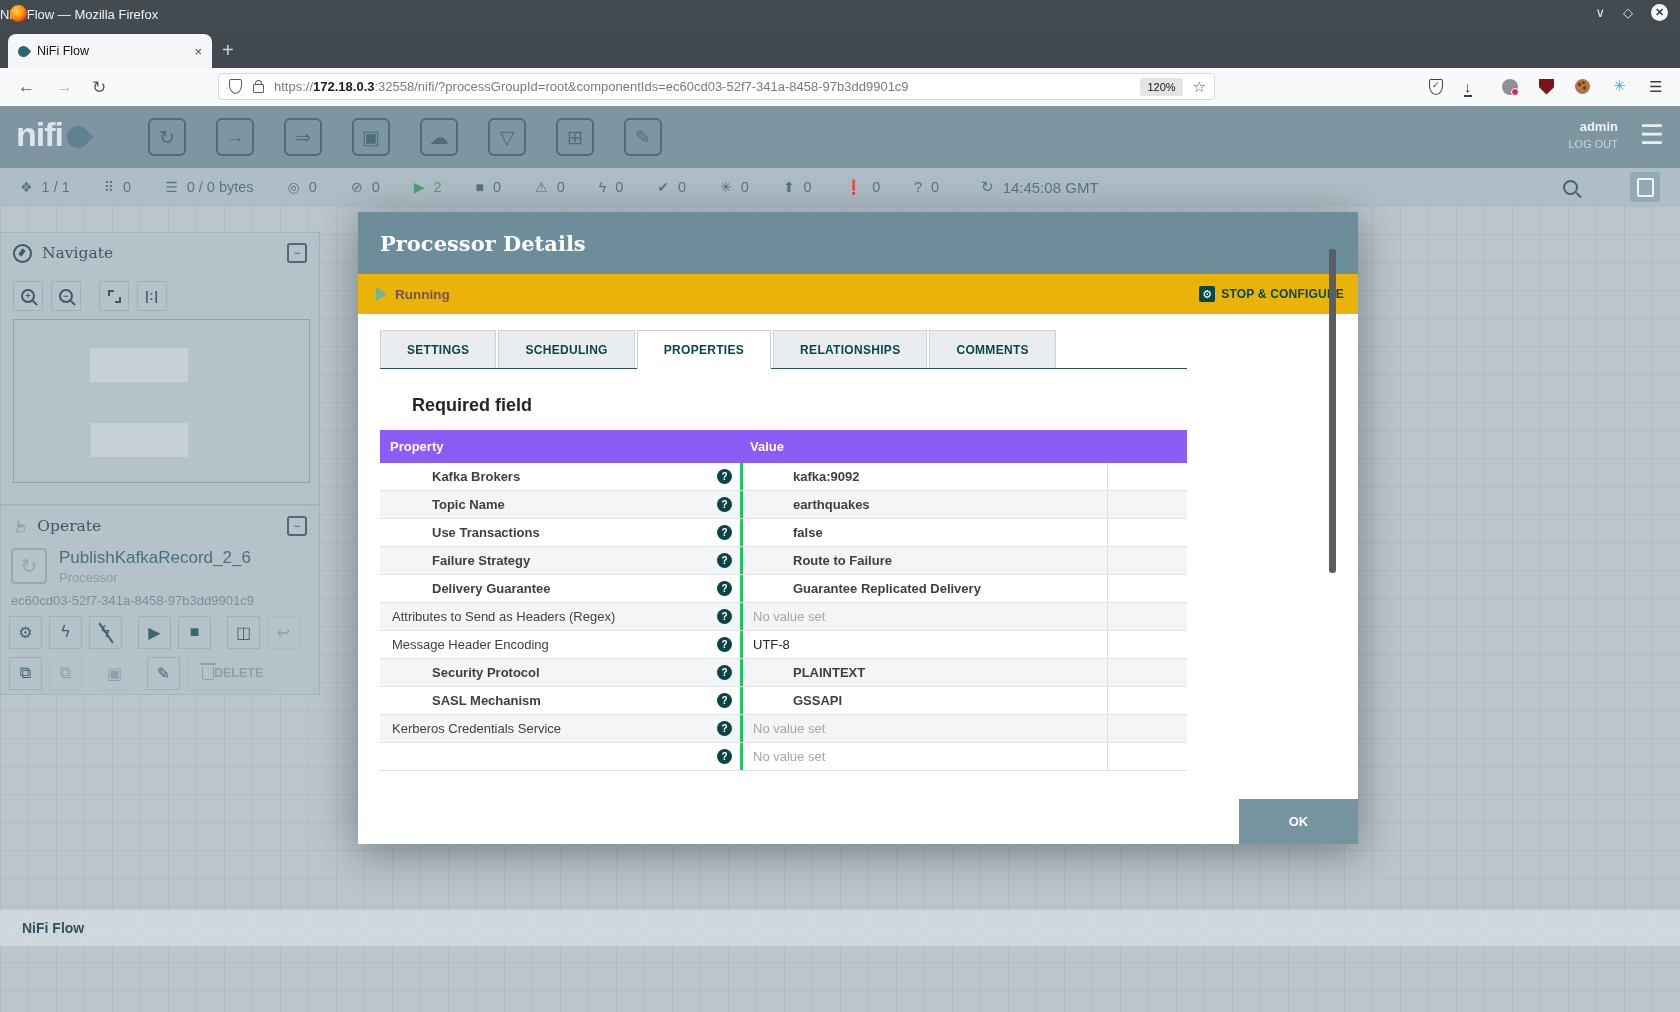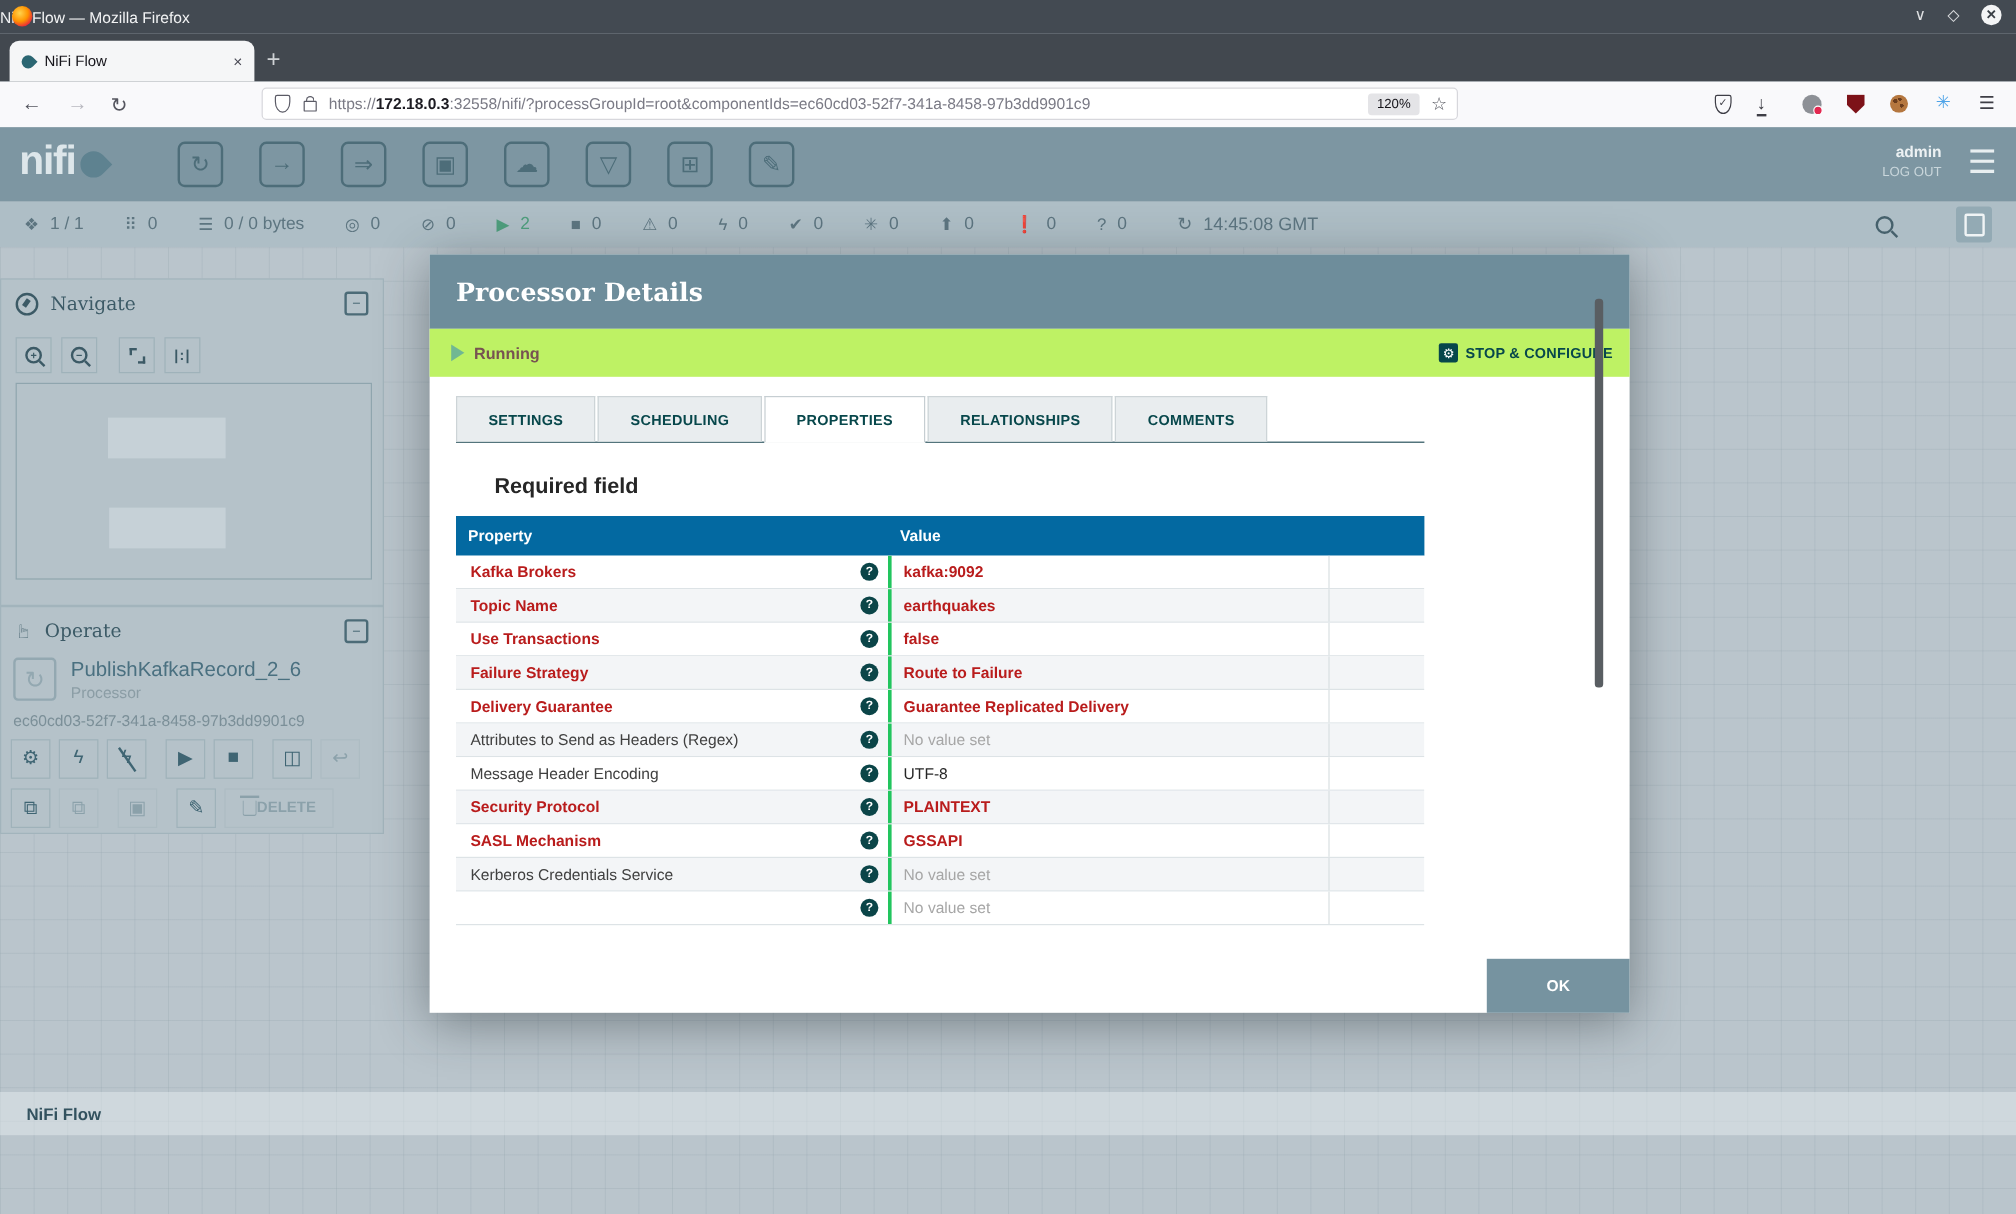--- a/index.html
+++ b/index.html
@@ -113,50 +113,50 @@
   .op-btn.gap1{margin-left:9px;}
   .del-btn{height:33px;border:1px solid #9fb2ba;display:flex;align-items:center;gap:0;padding:0 14px;
     color:#3f6573;font-size:12.5px;font-weight:600;opacity:.35;box-sizing:border-box;}
   .trash{width:10px;height:12px;border:1.7px solid #3f6573;border-top:none;border-radius:0 0 2px 2px;position:relative;}
   .trash::before{content:'';position:absolute;left:-3px;top:-4px;width:16px;height:2px;background:#3f6573;}
   
   #dialog{position:absolute;left:358px;top:212px;width:1000px;height:632px;background:#fff;
     box-shadow:0 8px 40px rgba(30,40,45,.45);}
   .dlg-hdr{height:62px;background:#6e8d9b;display:flex;align-items:center;padding-left:22px;}
   .dlg-title{font-family:"DejaVu Serif","Liberation Serif",serif;font-weight:700;font-size:21px;color:#fff;}
-  .dlg-status{height:40px;background:#bef264;display:flex;align-items:center;padding:0 14px 0 18px;}
+  .dlg-status{height:40px;background:#eab308;display:flex;align-items:center;padding:0 14px 0 18px;}
   .run-tri{width:0;height:0;border-left:11px solid #70b793;border-top:7px solid transparent;border-bottom:7px solid transparent;margin-right:8px;}
   .run-label{font-size:13.5px;font-weight:600;color:#775351;}
   .dlg-status .spacer{flex:1;}
   .stopcfg{display:flex;align-items:center;gap:6px;}
   .stopcfg .gearbox{width:16px;height:16px;background:#07474b;border-radius:2px;color:#fff;font-size:11px;
     display:flex;align-items:center;justify-content:center;}
   .stopcfg .lbl{font-size:12px;font-weight:700;color:#07474b;letter-spacing:.2px;}
   .dlg-body{padding:16px 22px 0;}
   .tabs{display:flex;border-bottom:1px solid #2a535c;width:807px;}
   .tab{height:38px;display:flex;align-items:center;justify-content:center;padding:0 26px;min-width:60px;
     background:#e9edef;border:1px solid #cdd4d7;border-bottom:none;font-size:12px;font-weight:700;color:#07474b;
     letter-spacing:.3px;box-sizing:border-box;margin-right:2px;}
   .tab.active{background:#fff;border:1px solid #c6ced2;border-bottom:1px solid #fff;margin-bottom:-1px;height:39px;}
   .req-note{font-size:18px;font-weight:700;color:#262626;margin:26px 4px 14px;padding-left:28px;}
   .prop-table{position:relative;width:807px;}
-  .pt-head{display:flex;height:33px;background:#0369a1;color:#fff;font-size:13px;font-weight:700;align-items:center;}
+  .pt-head{display:flex;height:33px;background:#8b5cf6;color:#fff;font-size:13px;font-weight:700;align-items:center;}
   .pt-head .c1{width:360px;padding-left:10px;box-sizing:border-box;}
   .pt-head .c2{flex:1;padding-left:10px;}
   .pt-body{height:332px;overflow:hidden;}
   .pt-row{display:flex;height:27px;border-bottom:1px solid #dde3e6;background:#fff;font-size:13px;align-items:stretch;}
   .pt-row:nth-child(even){background:#f3f5f7;}
   .cell{display:flex;align-items:center;box-sizing:border-box;}
   .cell.prop{width:360px;padding:0 8px 0 12px;position:relative;}
   .pname{color:#404040;flex:1;}
   .help{width:15px;height:15px;border-radius:50%;background:#0b4548;color:#fff;font-size:10px;font-weight:700;
     display:flex;align-items:center;justify-content:center;flex:none;margin-left:6px;}
   .cell.val{flex:1;border-left:3px solid #22c55e;padding-left:10px;}
   .pval{color:#262626;}
-  .pt-row.required .pname,.pt-row.required .pval{font-weight:700;color:#b91c1c;}
+  .pt-row.required .pname,.pt-row.required .pval{font-weight:700;color:#404040;margin-left:40px;}
   .pval.unsetv{color:#a6a6a6;font-weight:400 !important;}
   .cell.arr{width:80px;border-left:1px solid #d9dfe2;justify-content:center;}
   .pt-scrollbar{position:absolute;right:22px;top:37px;width:7px;height:324px;background:#595e62;border-radius:3px;}
   .ok-btn{position:absolute;right:0;bottom:0;width:119px;height:45px;background:#7693a0;color:#fff;
     font-size:13px;font-weight:700;display:flex;align-items:center;justify-content:center;}
 </style>
 </head>
 <body>
 
 <div id="screen">

